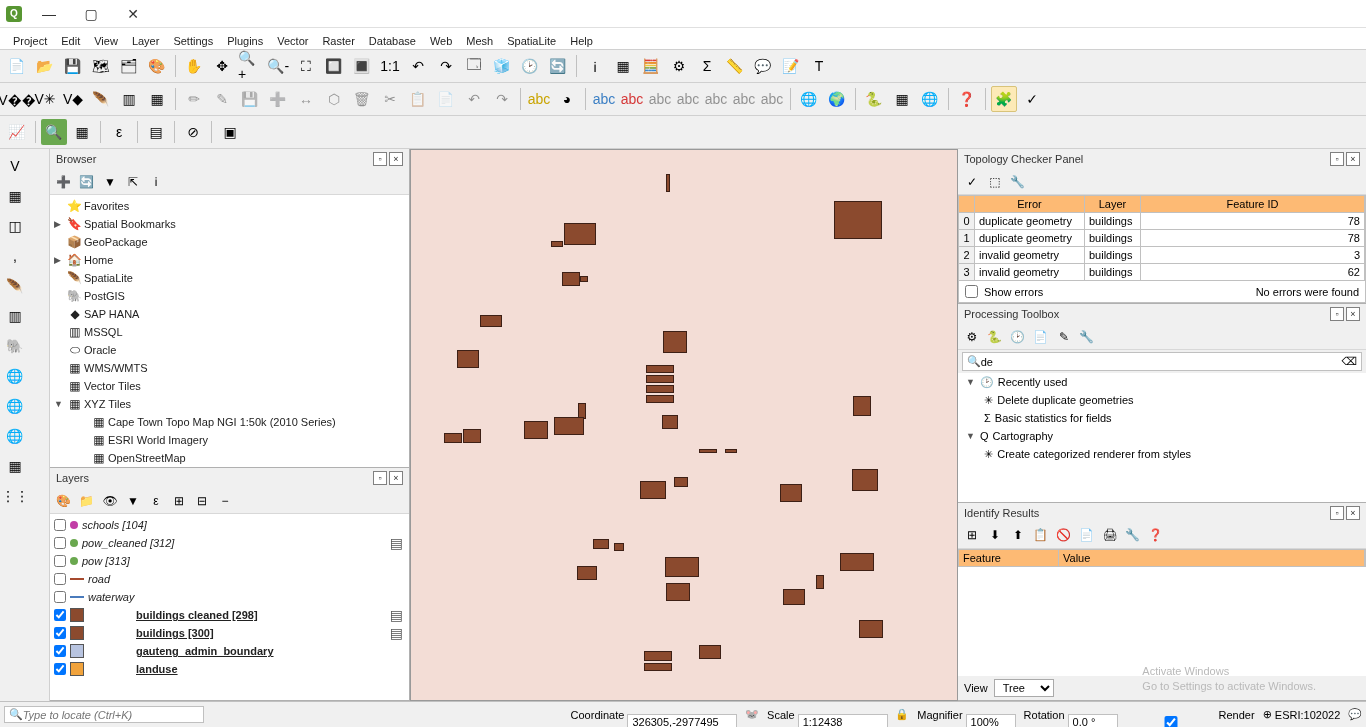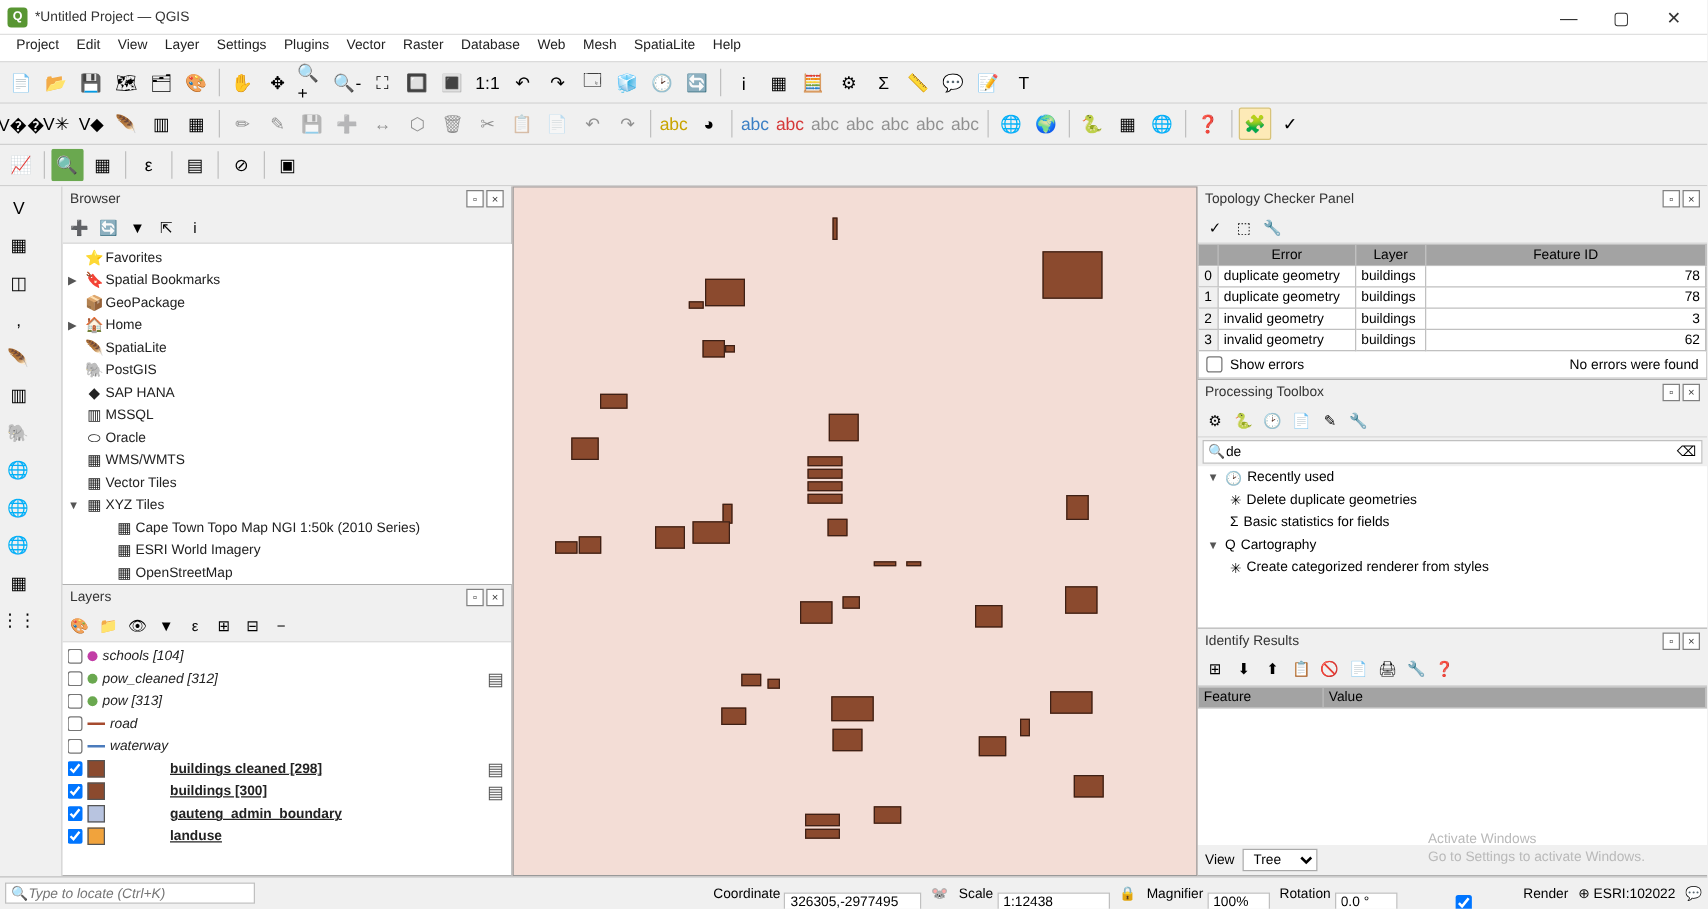--- a/index.html
+++ b/index.html
@@ -1,21 +1,21 @@
 <!DOCTYPE html>
 <html><head>
 <meta charset="utf-8">
 <style>
 * { margin: 0; padding: 0; box-sizing: border-box; font-family: "Segoe UI", Tahoma, sans-serif; font-size: 11px; }
 body { background: #f0f0f0; width: 1366px; height: 727px; overflow: hidden; display: flex; flex-direction: column; }
 .titlebar { height: 28px; background: #fff; display: flex; align-items: center; padding: 0 6px; border-bottom: 1px solid #e0e0e0; }
 .titlebar .app-icon { width: 16px; height: 16px; background: #589632; border-radius: 3px; margin-right: 6px; display: flex; align-items: center; justify-content: center; color: #fff; font-weight: bold; font-size: 10px; }
 .titlebar .title { flex: 1; color: #333; }
 .titlebar .win-btn { width: 42px; height: 24px; display: flex; align-items: center; justify-content: center; font-size: 14px; color: #333; }
-.menubar { height: 22px; background: #fff; display: flex; align-items: flex-start; padding: 0 6px; border-bottom: 1px solid #d0d0d0; }
+.menubar { height: 22px; background: #fff; display: flex; align-items: flex-end; padding: 0 6px; border-bottom: 1px solid #d0d0d0; }
 .menubar .menu-item { padding: 2px 7px; color: #222; }
 .toolbar { background: #f0f0f0; padding: 3px 4px; display: flex; flex-wrap: wrap; align-items: center; border-bottom: 1px solid #d0d0d0; gap: 2px; }
 .tool-btn { width: 26px; height: 26px; border: 1px solid transparent; display: flex; align-items: center; justify-content: center; border-radius: 2px; font-size: 14px; }
 .tool-btn.disabled { opacity: 0.4; }
 .tb-sep { width: 1px; height: 22px; background: #c0c0c0; margin: 0 3px; }
 .main-area { flex: 1; display: flex; overflow: hidden; }
 .left-col { width: 50px; background: #f0f0f0; display: flex; flex-direction: column; gap: 4px; padding: 4px 2px; border-right: 1px solid #d0d0d0; }
 .left-col .tool-btn { width: 26px; height: 26px; }
 .panel-stack { width: 360px; display: flex; flex-direction: column; border-right: 1px solid #b0b0b0; }
 .panel { display: flex; flex-direction: column; border-bottom: 1px solid #b0b0b0; overflow: hidden; }
@@ -33,21 +33,21 @@
 .layer-item input[type=checkbox] { width: 12px; height: 12px; }
 .layer-swatch { width: 14px; height: 14px; border: 1px solid #555; }
 .layer-dot { width: 8px; height: 8px; border-radius: 50%; }
 .layer-line { width: 14px; height: 2px; }
 .layer-item .lname.italic { font-style: italic; }
 .layer-item .lname.bold { font-weight: bold; text-decoration: underline; margin-left: 48px; }
 .map-canvas { flex: 1; background: #f3ddd6; position: relative; border: 1px solid #999; }
 .bldg { position: absolute; background: #8b4a2e; border: 1px solid #3d2016; }
 .right-col { width: 408px; display: flex; flex-direction: column; background: #f0f0f0; }
 .table-hdr { display: flex; background: #f0f0f0; border: 1px solid #c0c0c0; }
-.table-hdr div { padding: 2px 4px; border-right: 1px solid #c0c0c0; text-align: center; background: #a3a3a3; }
+.table-hdr div { padding: 2px 4px; border-right: 1px solid #c0c0c0; text-align: center; background: #fdba74; }
 .table-row { display: flex; background: #fff; border-left: 1px solid #c0c0c0; border-right: 1px solid #c0c0c0; }
 .table-row div { padding: 2px 4px; border-right: 1px solid #c0c0c0; border-bottom: 1px solid #c0c0c0; }
 .table-row .rn { width: 16px; background: #f0f0f0; text-align: center; }
 .show-errors { display: flex; align-items: center; padding: 4px 6px; gap: 6px; background:#fff; border:1px solid #c0c0c0; border-top:none; }
 .show-errors .spacer { flex: 1; }
 .search-box { display: flex; align-items: center; border: 1px solid #c0c0c0; background: #fff; padding: 2px 4px; margin: 2px 4px; }
 .search-box input { border: none; outline: none; flex: 1; font-size: 11px; }
 .proc-body { background: #fff; flex: 1; overflow-y: auto; }
 .proc-item { display: flex; align-items: center; height: 18px; padding-left: 8px; gap: 4px; }
 .proc-item.indent1 { padding-left: 26px; }
@@ -62,21 +62,20 @@
 .status-field .smallin { width: 50px; }
 .watermark { position: absolute; right: 50px; bottom: 34px; color: #b9b9b9; font-size: 18px; pointer-events: none; line-height: 1.3; }
 .watermark .sub { font-size: 11px; }
 .layers-filter-badge { position:absolute; right:6px; font-size:14px; color:#555; }
 </style>
 </head>
 <body>
 
 <div class="titlebar">
   <div class="app-icon">Q</div>
-  <div class="title">*Untitled Project — QGIS</div>
   <div class="win-btn">—</div>
   <div class="win-btn">▢</div>
   <div class="win-btn">✕</div>
 </div>
 
 <div class="menubar">
   <div class="menu-item">Project</div>
   <div class="menu-item">Edit</div>
   <div class="menu-item">View</div>
   <div class="menu-item">Layer</div>

